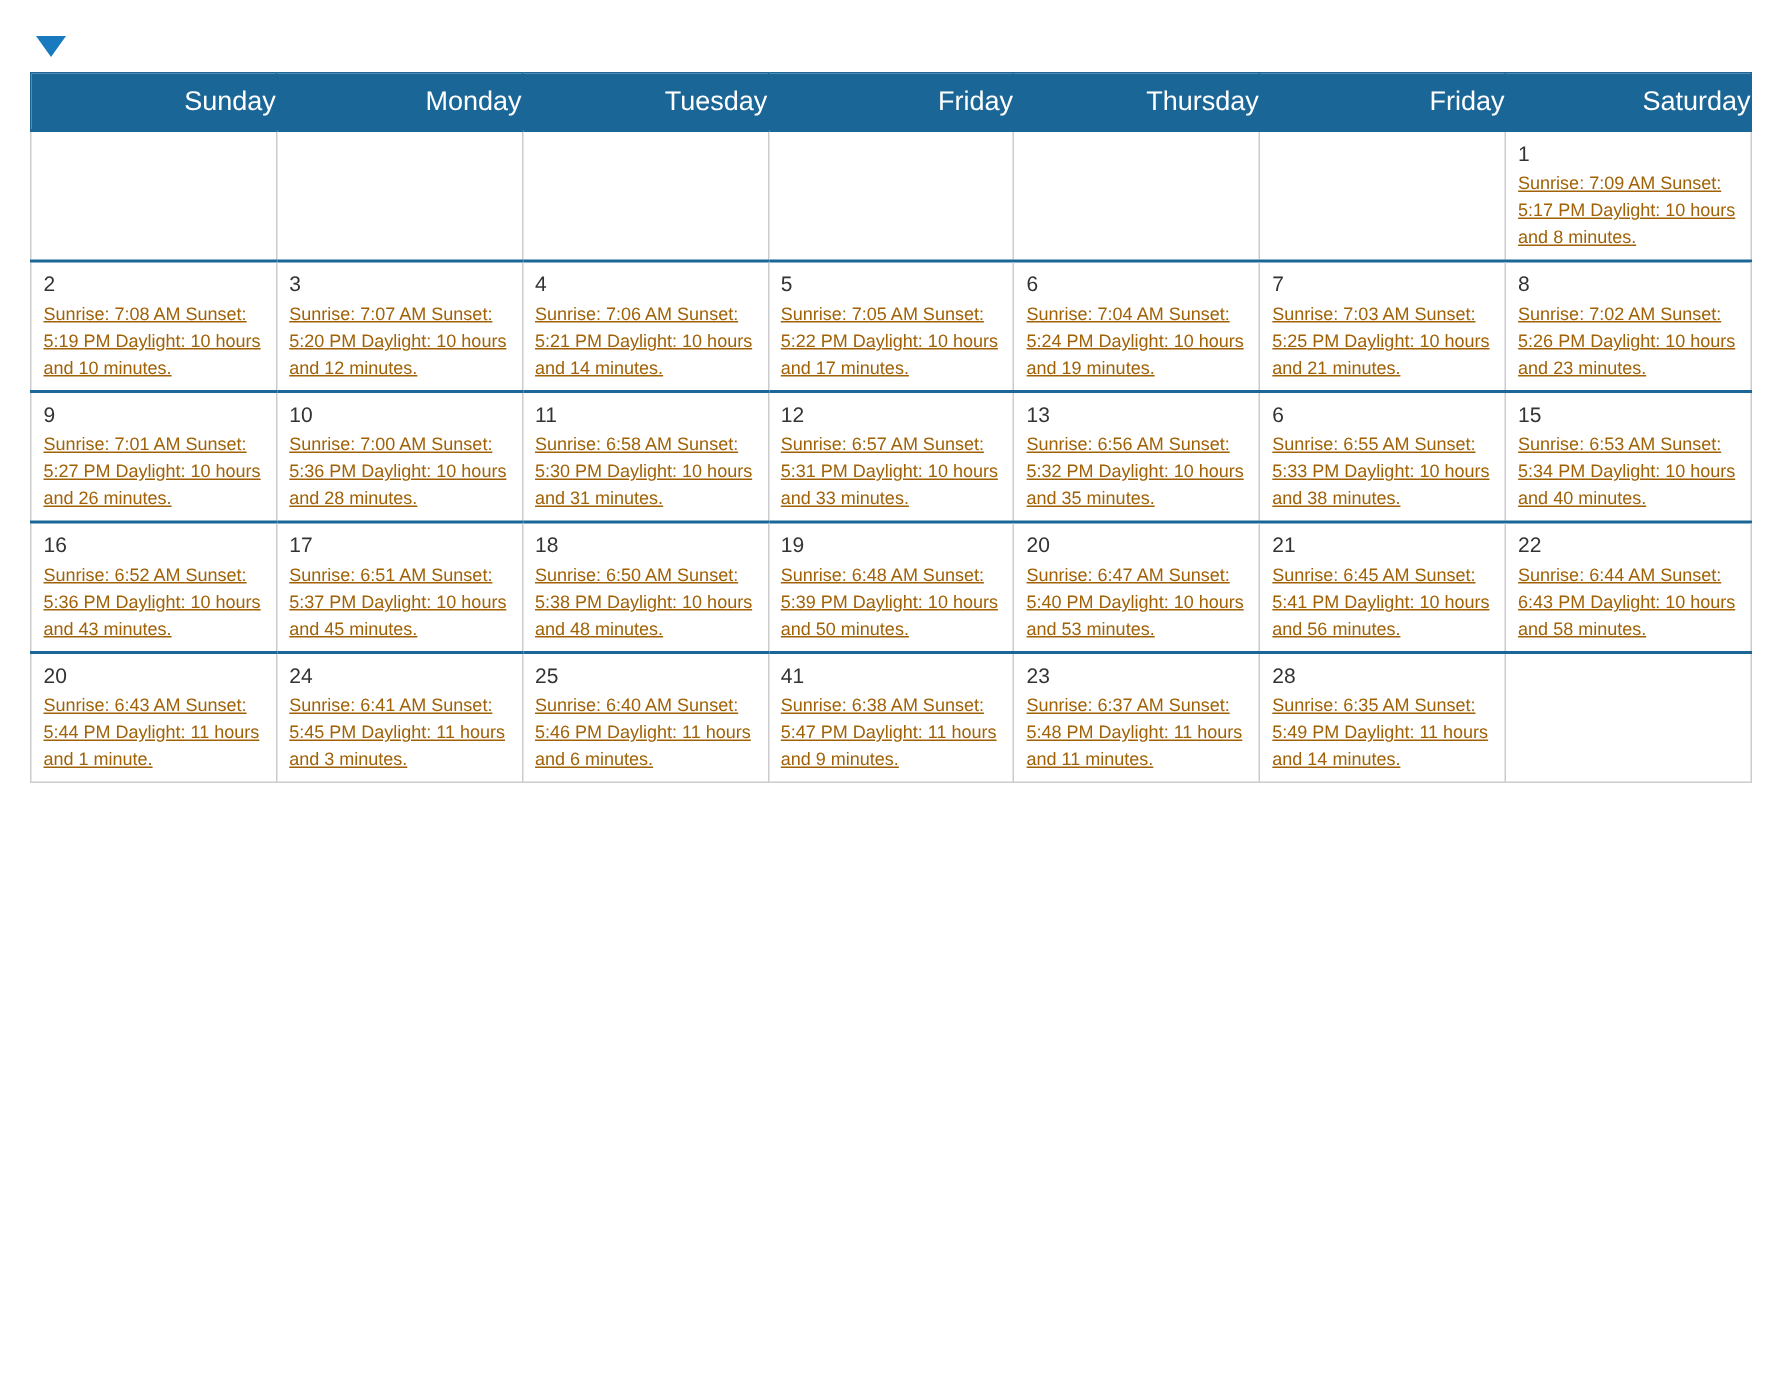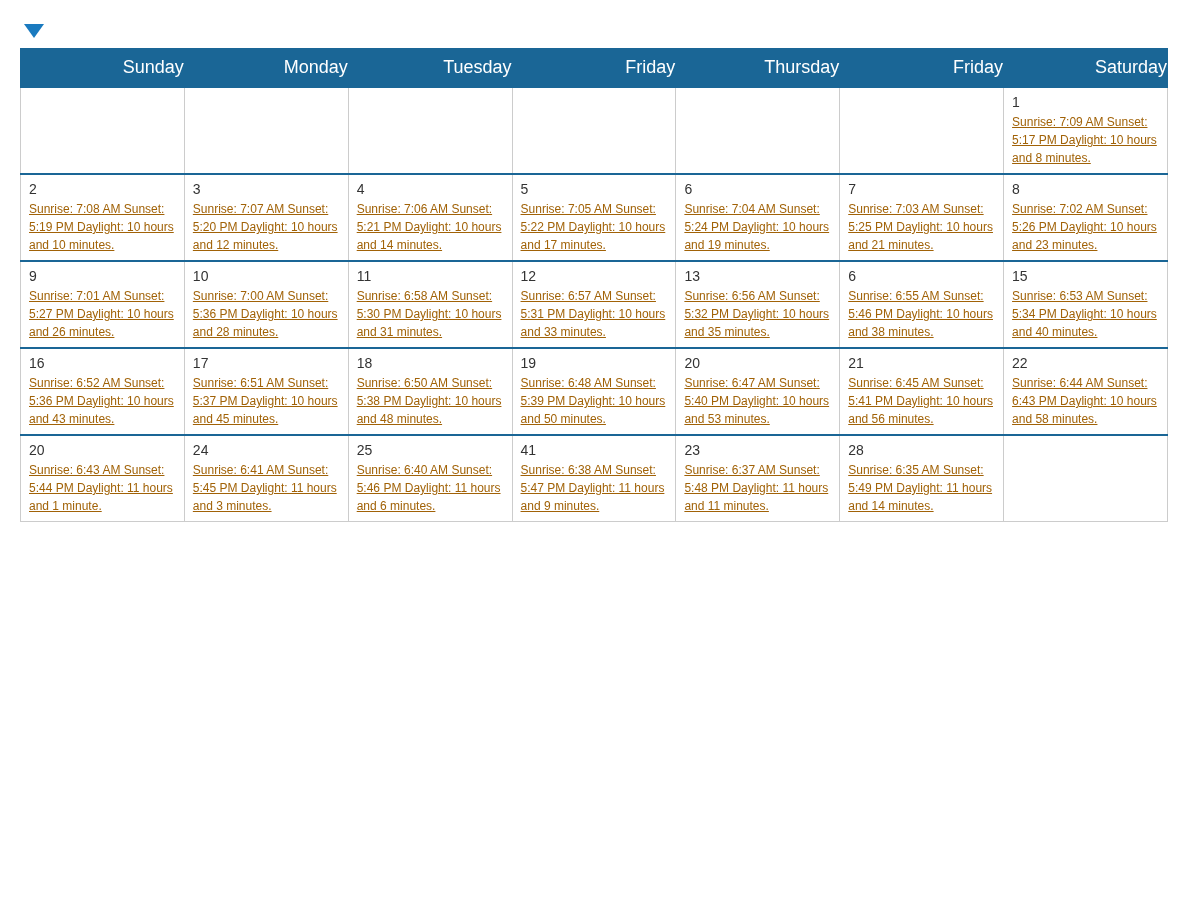--- a/index.html
+++ b/index.html
@@ -217,21 +217,21 @@
         </td>
         <td>
           <span class="day-number">13</span>
           <div class="day-info">Sunrise: 6:56 AM
 Sunset: 5:32 PM
 Daylight: 10 hours and 35 minutes.</div>
         </td>
         <td>
           <span class="day-number">6</span>
           <div class="day-info">Sunrise: 6:55 AM
-Sunset: 5:46 PM
+Sunset: 5:33 PM
 Daylight: 10 hours and 38 minutes.</div>
         </td>
         <td>
           <span class="day-number">15</span>
           <div class="day-info">Sunrise: 6:53 AM
 Sunset: 5:34 PM
 Daylight: 10 hours and 40 minutes.</div>
         </td>
       </tr>
       <tr>

